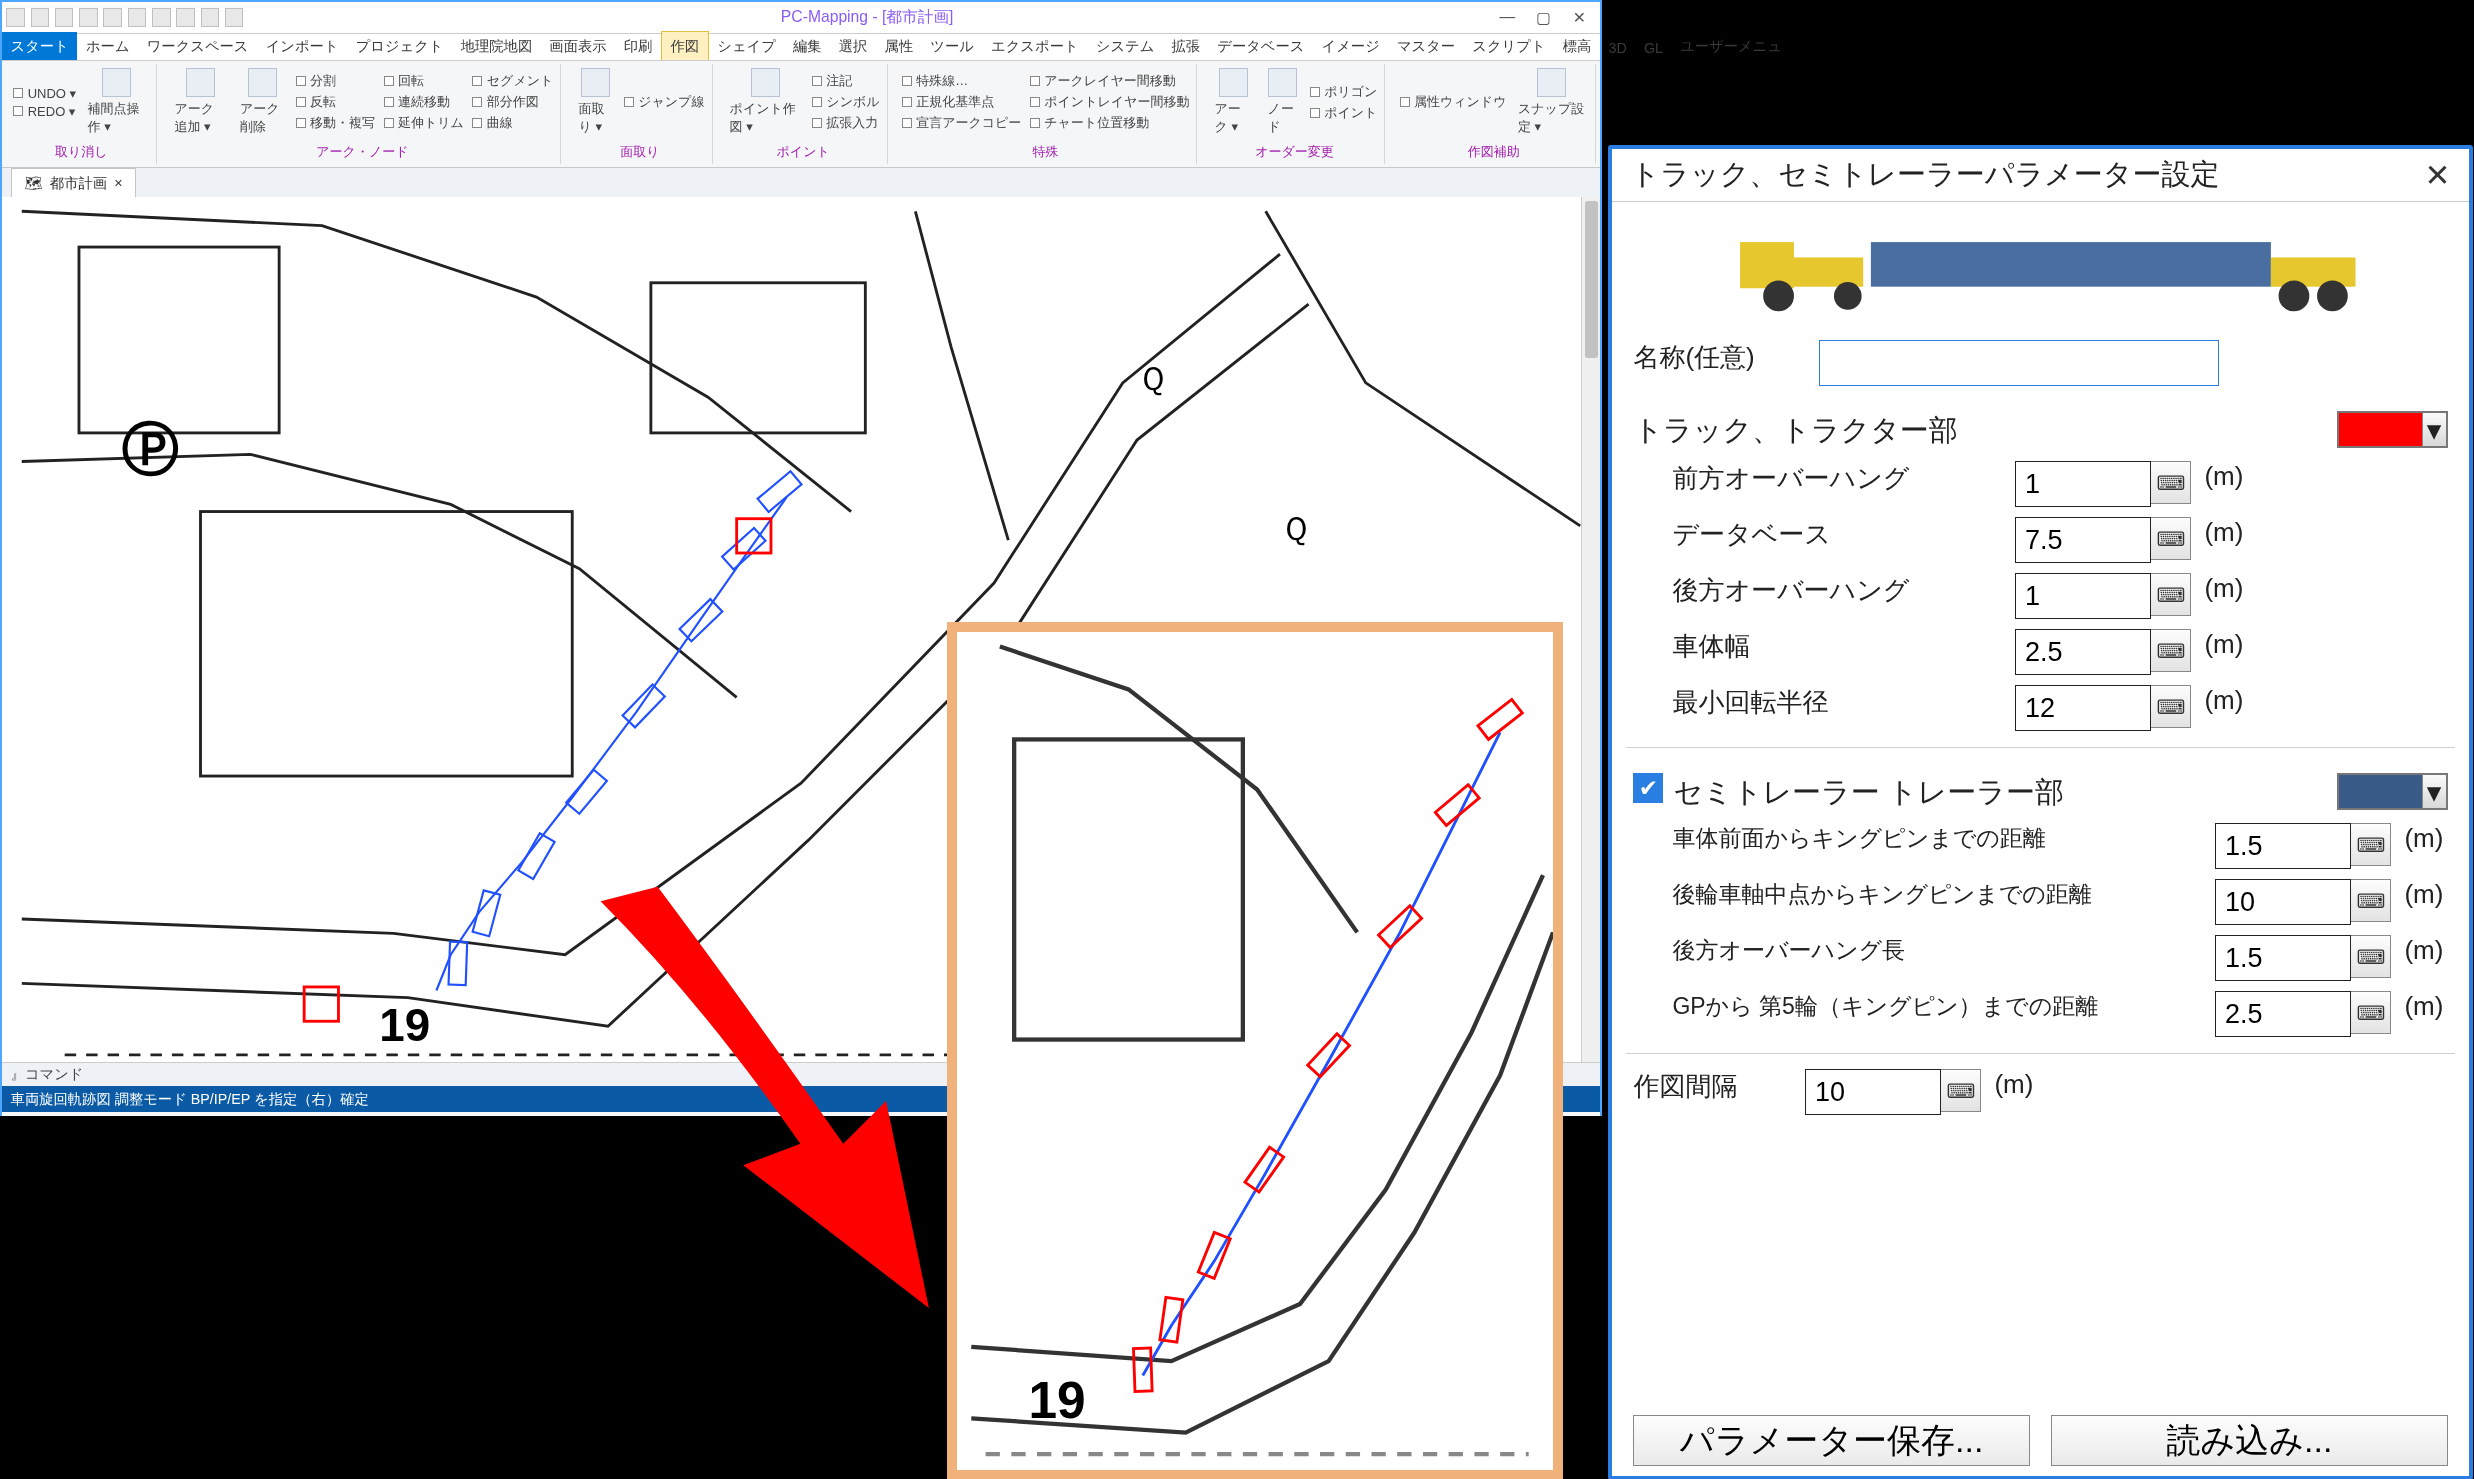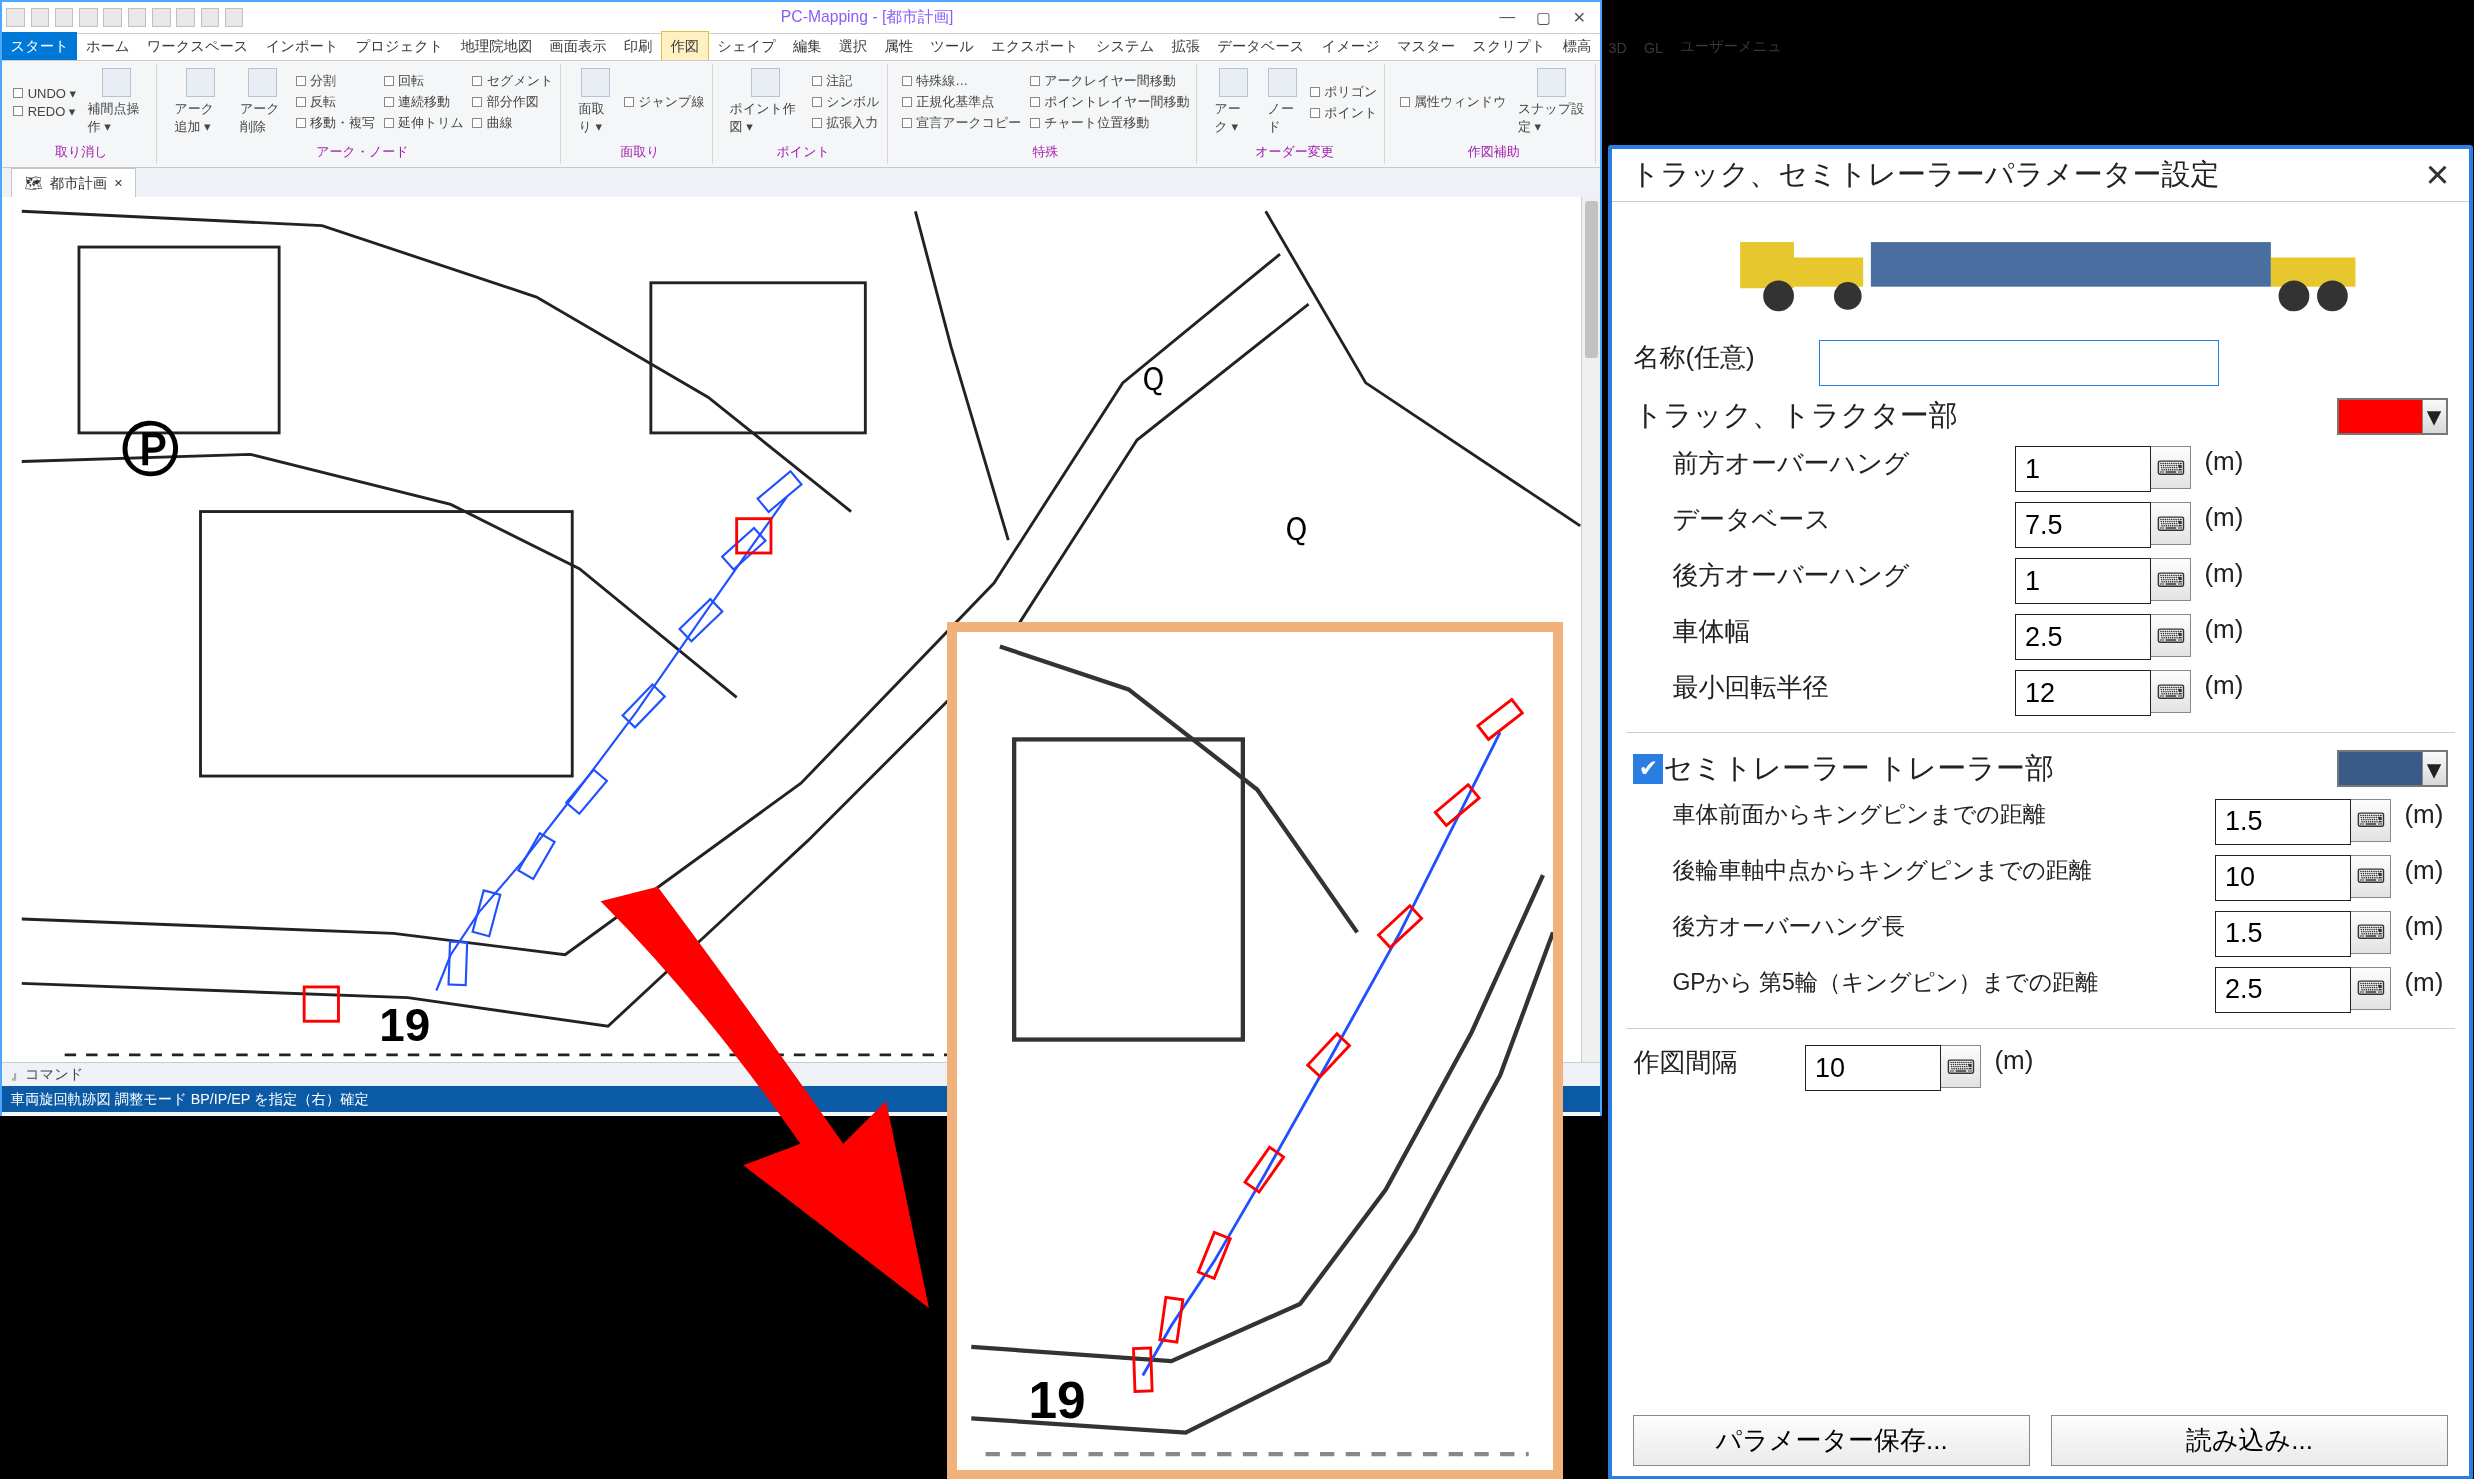--- a/index.html
+++ b/index.html
@@ -97,30 +97,30 @@
     display:flex;align-items:center;justify-content:center;font-size:20px;color:#333;
   }
   .field-row .unit{ margin-left:13px; font-size:26px; color:#222;}
 
   .color-swatch{
     width:111px;height:37px;border:2.1px solid #777;display:flex;align-items:center;
   }
   .color-swatch .c{flex:1;height:100%;}
   .color-swatch .dd{width:24px;height:100%;background:linear-gradient(#fafafa,#d8d8d8);border-left:1.4px solid #888;display:flex;align-items:center;justify-content:center;}
 
-  .sect-head{ font-size:29px; color:#222; margin-top:0; margin-bottom:5.7px; display:flex; align-items:center; }
+  .sect-head{ font-size:29px; color:#222; margin-top:25px; margin-bottom:5.7px; display:flex; gap:10px;}
   .chk{ width:30px;height:30px;border:2.1px solid #2a7de1;background:#2a7de1;display:flex;align-items:center;justify-content:center;color:#fff;font-size:23px;}
   hr.sep{ border:none; border-top:1.4px solid #cfcfcf; margin:15.7px -7.1px;}
 
   .dlg-foot{
     height:71px; background:#fff; display:flex; align-items:center; justify-content:space-between;
     padding:0 21.4px; gap:21.4px;
   }
   .dlg-foot button{
-    flex:1; height:51px; font-size:26px; background:linear-gradient(#fdfdfd,#eaeaea);
+    flex:1; height:51px; font-size:34px; background:linear-gradient(#fdfdfd,#eaeaea);
     border:1.4px solid #888; cursor:pointer;
   }
 </style>
 </head>
 <body>
 
 <div class="app-window">
 
   <div class="titlebar">
     <div class="qat">

